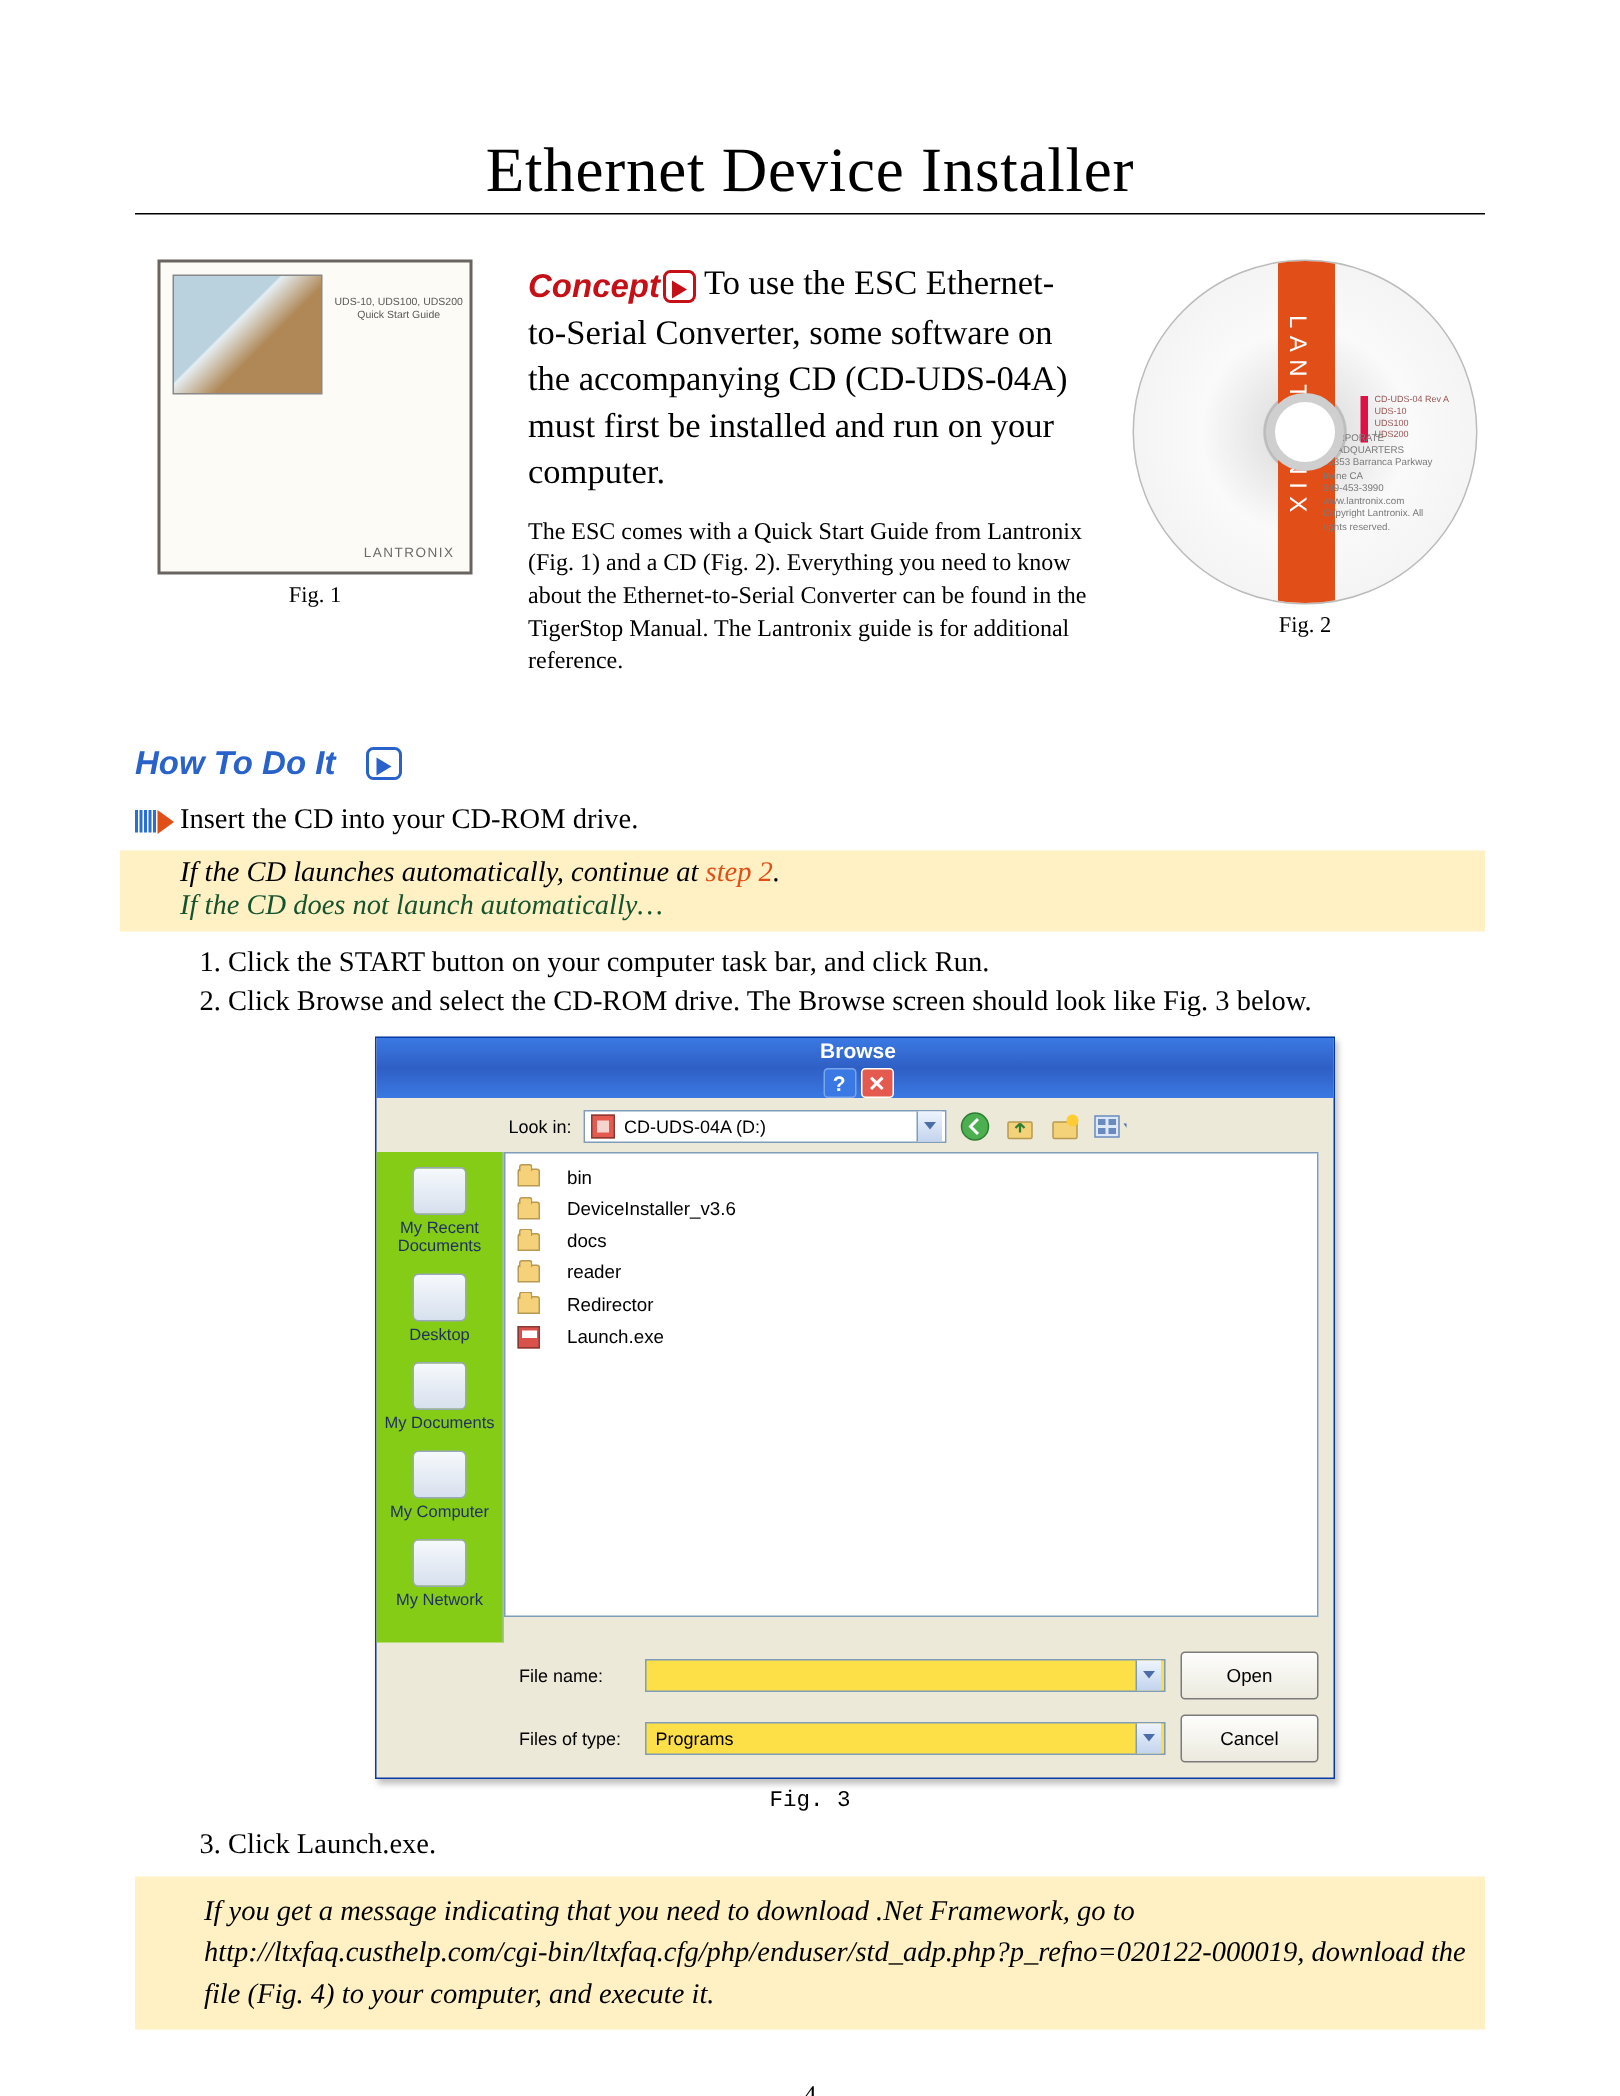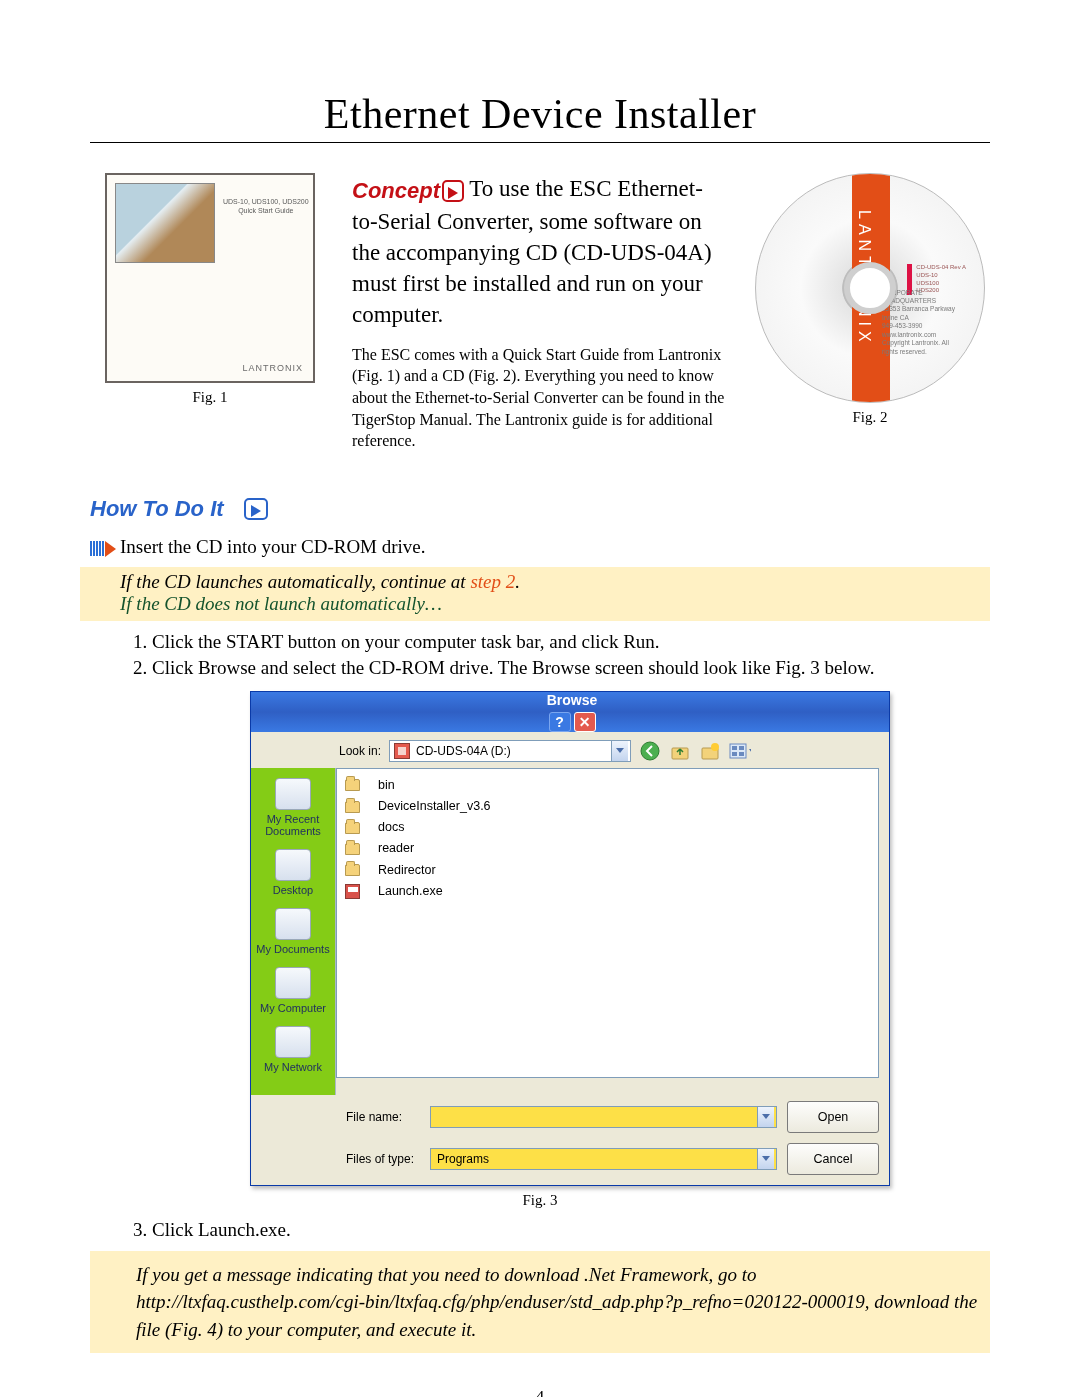--- a/index.html
+++ b/index.html
@@ -123,21 +123,21 @@
     border-top:8px solid transparent; border-bottom:8px solid transparent; vertical-align:-1px;
   }
   .hl-box {
     background:#fff1c4; padding:4px 10px 6px 40px; margin:6px 0 10px -10px;
   }
   .it-b { font-style:italic; font-size:19px; color:#000; }
   .it-b .step { color:#e24e17; }
   .it-r { font-style:italic; font-size:19px; color:#14532d; }
   ol.steps { font-size:19px; margin:4px 0 6px 40px; padding:0 0 0 22px; }
   ol.steps > li { margin:4px 0; }
-  .fig3cap { text-align:center; font-size:15px; margin:6px 0 10px; }
+  .fig3cap { text-align:center; font-size:15px; margin:6px 0 10px;font-family:Liberation Mono, monospace; }
   .hl-box2 {
     background:#fff1c4; padding:10px 10px 10px 46px; margin:10px 0 0 0;
     font-size:19px; font-style:italic; line-height:1.45;
   }
   .pagenum { text-align:center; font-size:17px; margin-top:34px; }
   
   .dialog-wrap { display:flex; justify-content:center; margin:12px 0 0 60px; }
   .dlg {
     width:640px; font-family:"Tahoma","Arial",sans-serif; font-size:12px;
     border:1px solid #0a3aa8; background:#ece9d8; color:#000;

